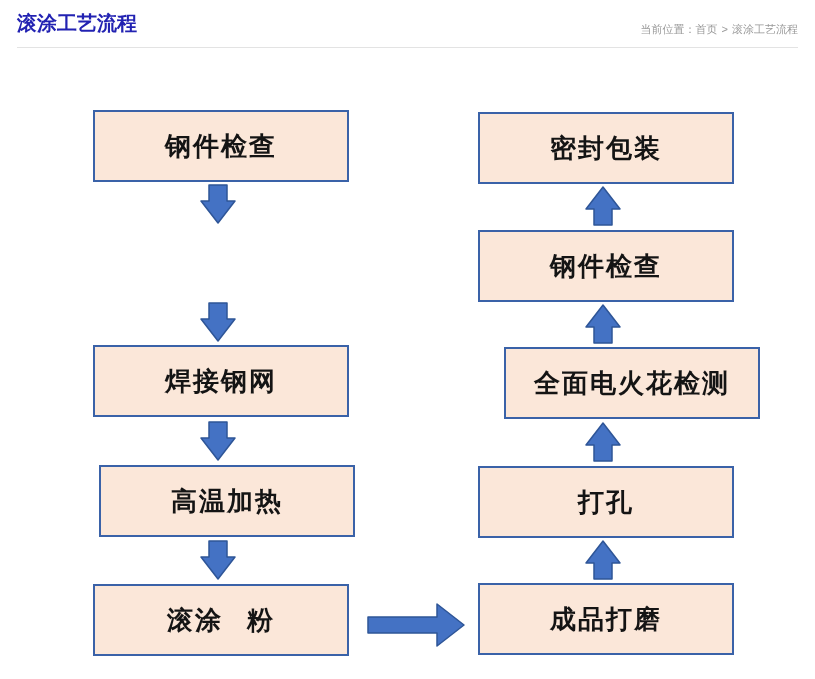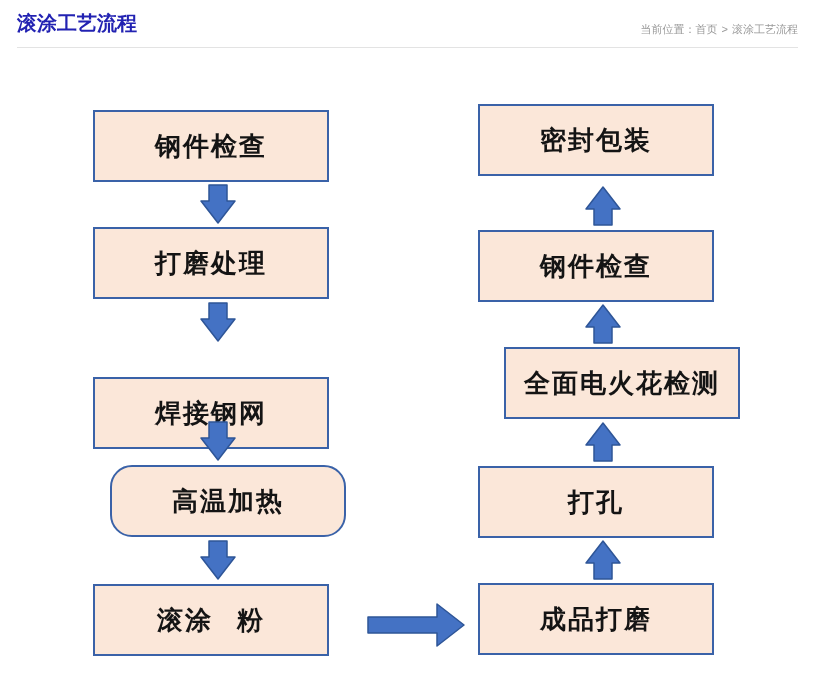--- a/index.html
+++ b/index.html
@@ -19,35 +19,35 @@
   .breadcrumb a { color:#999999; text-decoration:none; cursor:pointer; }
   .breadcrumb .sep { margin:0 4px; }
   .header-rule {
     position:absolute; left:17px; right:17px; top:47px;
     border:0; border-top:1px solid #e3e3e3; margin:0; height:0;
   }
 
   
   .flow-box {
     position:absolute; box-sizing:border-box;
-    width:236px; height:72px;
+    width:256px; height:72px;
     background:#fbe7d9; border:2px solid #3a62a8;
     display:flex; align-items:center; justify-content:center;
     font-family:"Liberation Serif", serif;
     font-size:26px; font-weight:700; color:#141414;
     letter-spacing:2px; text-align:center;
   }
   .flow-box .latin { font-style:italic; letter-spacing:0; padding:0 2px; }
 
   .l0 { left:93px;  top:110px; }
   .l1 { left:93px;  top:227px; }
-  .l2 { left:93px;  top:345px;margin-top:32px; }
-  .l3 { left:110px;  top:465px;border-radius:22px; }
+  .l2 { left:93px;  top:345px; }
+  .l3 { left:99px;  top:465px; }
   .l4 { left:93px;  top:584px;gap:24px; }
-  .r0 { left:478px; top:104px; }
+  .r0 { left:478px; top:112px; }
   .r1 { left:478px; top:230px; }
   .r2 { left:504px; top:347px; }
   .r3 { left:478px; top:466px; }
   .r4 { left:478px; top:583px; }
 
   
   .arrow { position:absolute; }
   .arrow polygon { fill:#4472c4; stroke:#2e5597; stroke-width:1.5; stroke-linejoin:round; }
   .ad0 { left:200px; top:184px; }
   .ad1 { left:200px; top:302px; }
@@ -67,23 +67,20 @@
   <h1 class="page-title">滚涂工艺流程</h1>
 
   <div class="breadcrumb">
     <span>当前位置：</span><a>首页</a><span class="sep">&gt;</span><span>滚涂工艺流程</span>
   </div>
 
   <hr class="header-rule">
 
   <div class="flow-box l0">
     <span>钢件检查</span>
-  </div>
-  <div class="flow-box l1">
-    <span>打磨处理</span>
   </div>
   <div class="flow-box l2">
     <span>焊接钢网</span>
   </div>
   <div class="flow-box l3">
     <span>高温加热</span>
   </div>
   <div class="flow-box l4">
     <span>滚涂 </span>
       <span> 粉</span>

